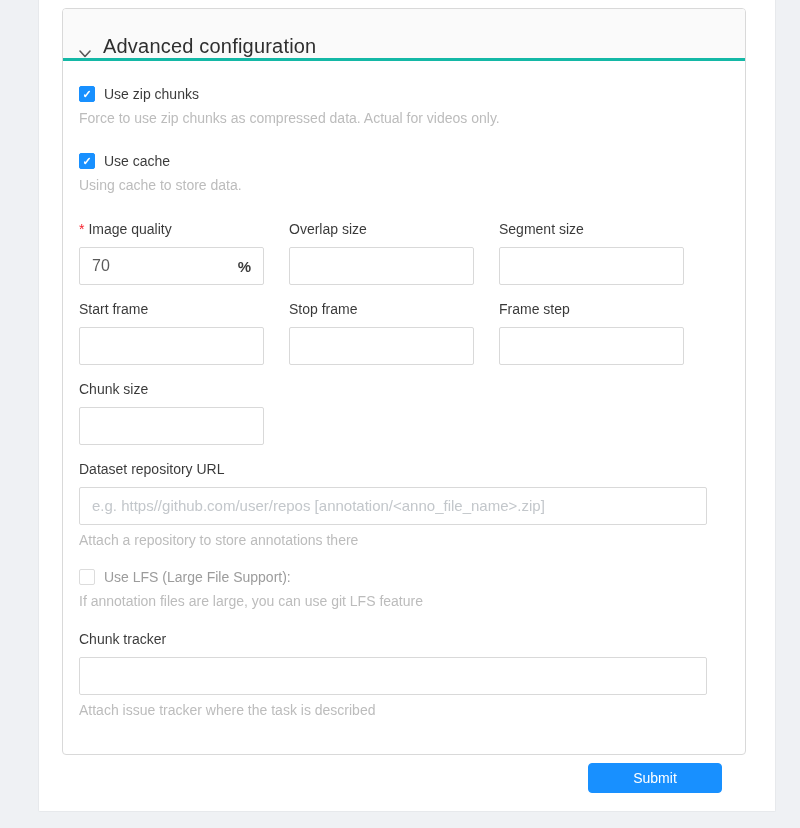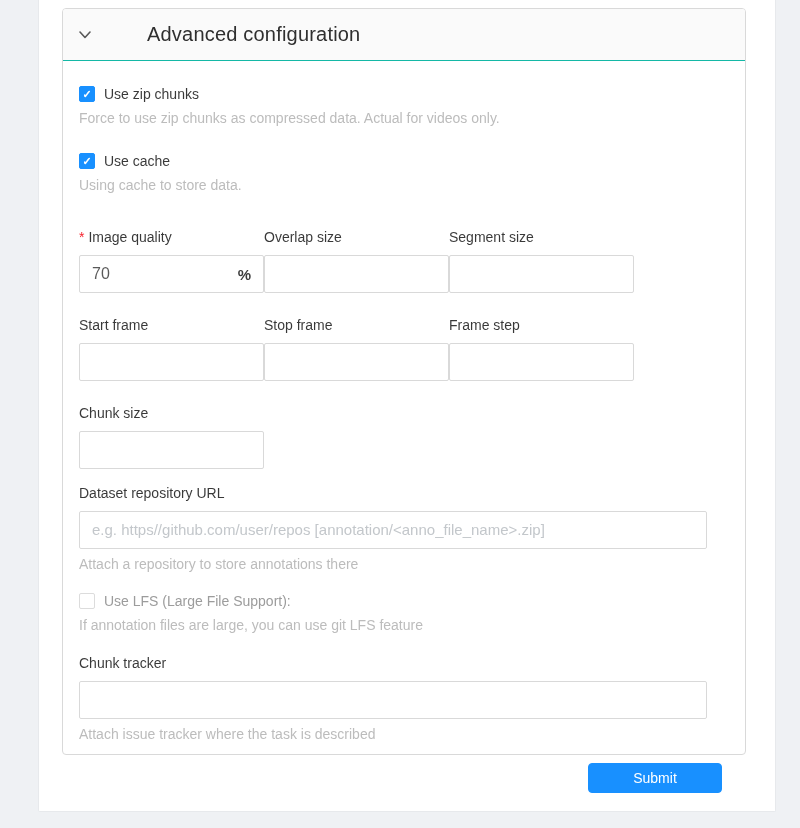--- a/index.html
+++ b/index.html
@@ -32,27 +32,26 @@
     height: 747px;
     border: 1px solid #d9d9d9;
     border-radius: 4px;
     background: #ffffff;
     box-sizing: border-box;
     overflow: hidden;
   }
   .collapse-header {
     height: 52px;
     background: #fafafa;
-    border-bottom: 1px solid #14b8a6;
-    display: flex;
-    align-items: center;
+    border-bottom: 3px solid #14b8a6;
+    display: flex;
+    align-items: flex-end;
     padding: 0 16px;
     box-sizing: border-box;
     cursor: pointer;
-    gap: 44px;
   }
   .chevron {
     width: 12px;
     height: 8px;
     display: inline-block;
     flex: 0 0 auto;
   }
   .collapse-title {
     font-size: 20px;
     color: #2f2f2f;
@@ -108,21 +107,21 @@
     color: #bcbcbc;
   }
   .spacer-26 { height: 26px; }
   .spacer-28 { height: 28px; }
   .spacer-20 { height: 20px; }
   .spacer-16 { height: 16px; }
   .spacer-22 { height: 22px; }
   
   .grid-row {
     display: flex;
-    margin-top: 8px;
+    gap: 25px;
   }
   .col { width: 185px; flex: 0 0 auto; }
   .field-label {
     font-size: 14px;
     color: rgba(0,0,0,0.78);
     margin-bottom: 10px;
     white-space: nowrap;
   }
   .req {
     color: #f5222d;

